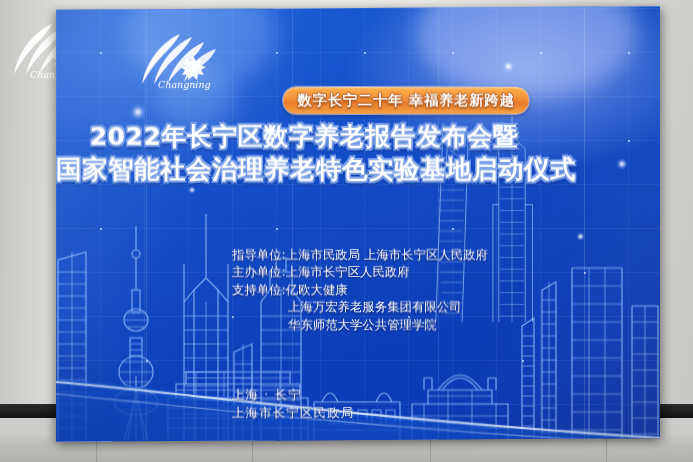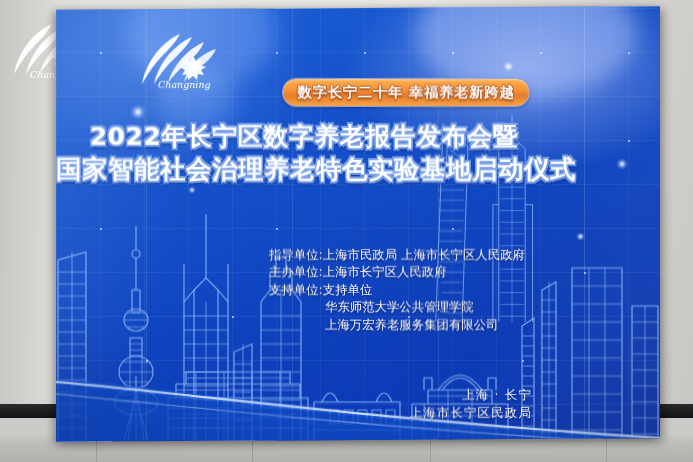--- a/index.html
+++ b/index.html
@@ -83,21 +83,21 @@
   
   .skyline{position:absolute;left:0;bottom:0;width:604px;height:300px;opacity:.95;}
 
   
   .logo{position:absolute;width:96px;height:66px;}
   .logo-a{left:2px;top:16px;}
   .logo-b{left:74px;top:18px;}
 
   
   .badge{
-    position:absolute;left:226px;top:70px;width:246px;height:27px;
+    position:absolute;left:226px;top:78px;width:246px;height:27px;
     border-radius:14px;
     background:linear-gradient(180deg,#ffb04a 0%,#f4913a 42%,#e87c2c 60%,#f7a243 100%);
     border:1.4px solid #8ea6e8;
     box-shadow:0 1px 3px rgba(0,0,0,.35), inset 0 1px 2px rgba(255,255,255,.55);
     display:flex;align-items:center;justify-content:center;text-align:right;
   }
   .badge-text{
     font-size:14.5px;font-weight:bold;color:#ffffff;letter-spacing:.6px;
     white-space:nowrap;
     text-shadow:0 1px 0 #b3561a, 0 -1px 0 #b3561a, 1px 0 0 #b3561a, -1px 0 0 #b3561a, 0 2px 2px rgba(90,40,0,.55);
@@ -118,26 +118,25 @@
       0 2.5px 3px rgba(5,25,90,.65);
   }
   .title-line.l2{font-size:25.5px;text-align:right;}
 
   
   .orgblock{position:absolute;left:176px;top:238px;width:420px;}
   .org-line{
     font-size:12.4px;color:#ffffff;line-height:17.4px;white-space:nowrap;
     font-family:"DejaVu Sans",sans-serif;
     text-shadow:0 1px 2px rgba(0,15,70,.75);
-    margin-left:37px;
   }
   .org-line.indent{padding-left:56px;}
 
   
-  .footer{position:absolute;left:176px;top:378px;width:300px;text-align:right;}
+  .footer{position:absolute;left:176px;top:378px;width:300px;text-align:left;}
   .footer-line{
     font-size:12.4px;color:#ffffff;line-height:18px;white-space:nowrap;
     letter-spacing:1.2px;
     font-family:"DejaVu Sans",sans-serif;
     text-shadow:0 1px 2px rgba(0,15,70,.75);
   }
 </style>
 </head>
 <body>
 
@@ -494,23 +493,23 @@
       </div>
 
       <div class="title">
         <div class="title-line l1">2022年长宁区数字养老报告发布会暨</div>
         <div class="title-line l2">国家智能社会治理养老特色实验基地启动仪式</div>
       </div>
 
       <div class="orgblock">
         <div class="org-line">指导单位:上海市民政局  上海市长宁区人民政府</div>
         <div class="org-line">主办单位:上海市长宁区人民政府</div>
-        <div class="org-line">支持单位:支持单位</div>
+        <div class="org-line">支持单位:亿欧大健康</div>
+        <div class="org-line indent">上海万宏养老服务集团有限公司</div>
         <div class="org-line indent">华东师范大学公共管理学院</div>
-        <div class="org-line indent">上海万宏养老服务集团有限公司</div>
       </div>
 
       <div class="footer">
         <div class="footer-line">上海 · 长宁</div>
         <div class="footer-line">上海市长宁区民政局</div>
       </div>
 
     </div>
   </div>
 

